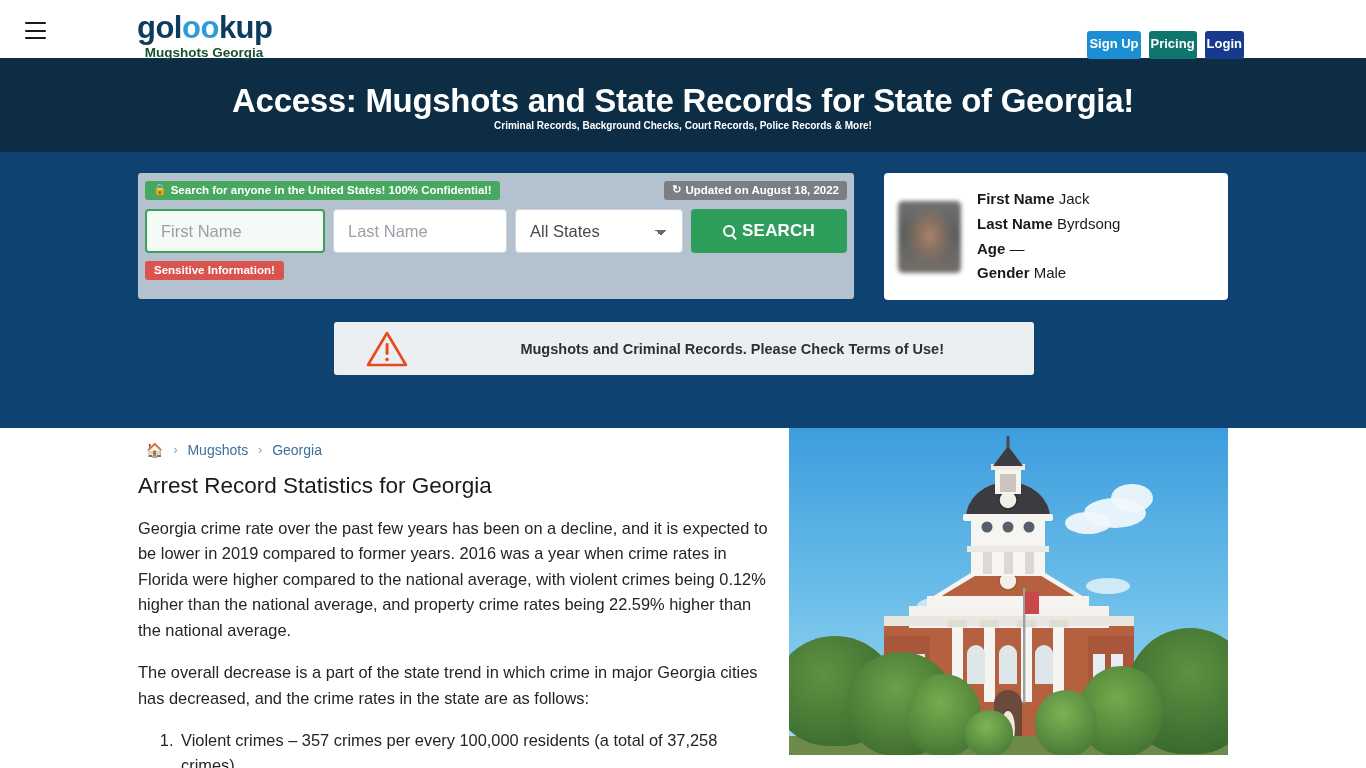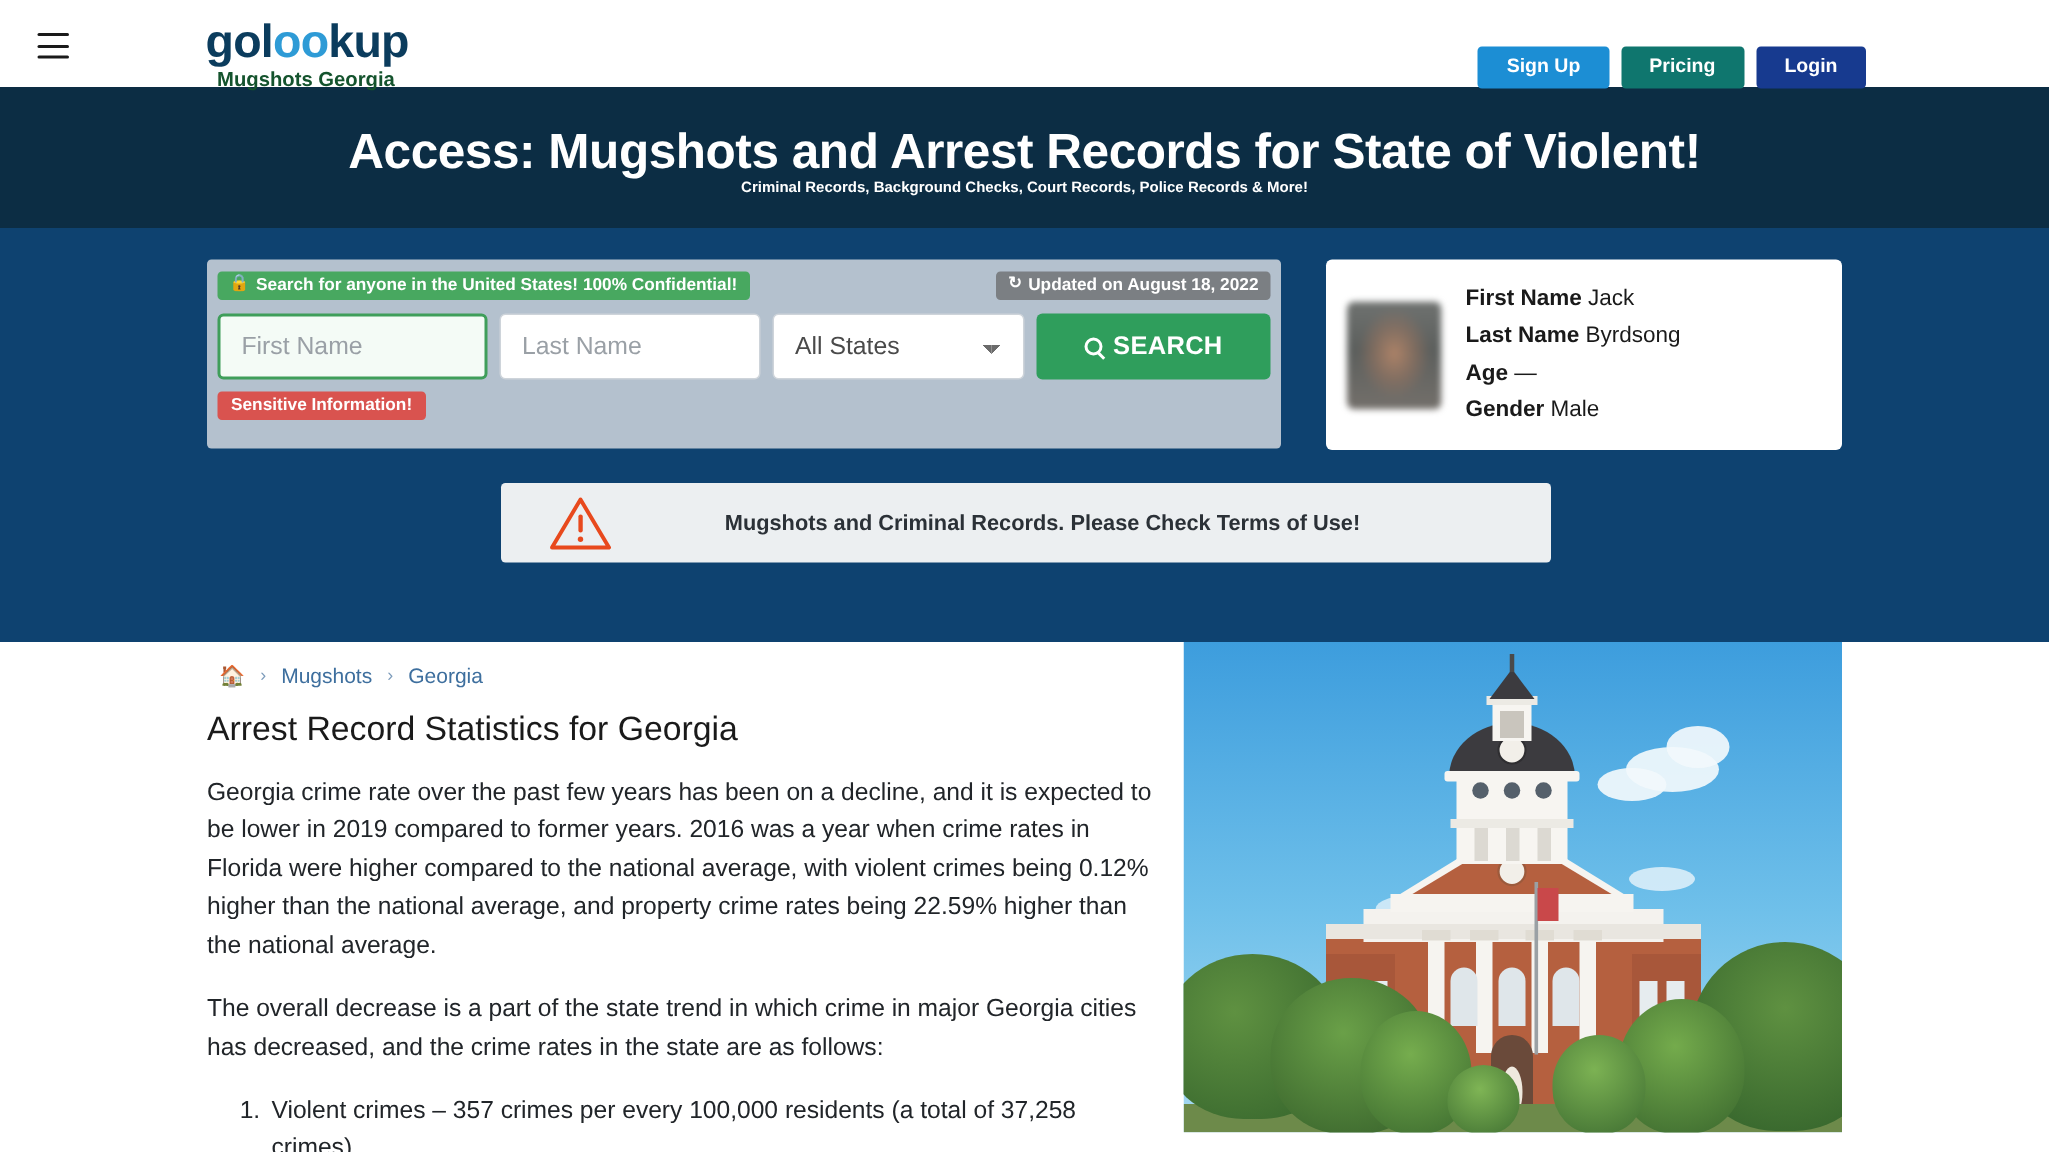--- a/index.html
+++ b/index.html
@@ -55,21 +55,21 @@
     position: absolute;
     right: 122px; top: 31px;
     display: flex; gap: 8px;
   }
   .btn-nav {
     border: none;
     color: #fff;
     font-family: "Liberation Sans", sans-serif;
     font-size: 13px;
     font-weight: 600;
-    padding: 6px 19px 7px;
+    padding: 6px 2px 7px;
     border-radius: 3px;
     cursor: pointer;
     line-height: 1.15;
   }
   .btn-signup { background: #1c8ed4; }
   .btn-pricing { background: #0f766e; }
   .btn-login { background: #173a8f; }
 
   
   .hero-title-band {
@@ -231,25 +231,25 @@
     display: flex; align-items: center;
   }
   .tri-warn {
     margin-left: 32px;
     width: 42px; height: 38px;
     position: relative; flex: 0 0 auto;
   }
   .tri-warn svg { display: block; }
   .terms-text {
     flex: 1;
-    text-align: center;
+    text-align: right;
     font-size: 14.5px;
     font-weight: 700;
     color: #2b3137;
-    padding-right: 52px;
+    padding-right: 90px;
   }
 
   
   .content {
     position: relative;
     height: 327px;
     background: #fff;
   }
   .breadcrumb {
     position: absolute;
@@ -315,21 +315,21 @@
   </div>
 
   <div class="nav-buttons">
     <button class="btn-nav btn-signup">Sign Up</button>
     <button class="btn-nav btn-pricing">Pricing</button>
     <button class="btn-nav btn-login">Login</button>
   </div>
 </div>
 
 <div class="hero-title-band">
-  <h1 class="hero-h1">Access: Mugshots and Arrest Records for State of Violent!</h1>
+  <h1 class="hero-h1">Access: Mugshots and State Records for State of Georgia!</h1>
   <div class="hero-sub">Criminal Records, Background Checks, Court Records, Police Records &amp; More!</div>
 </div>
 
 <div class="search-band">
 
   <div class="search-panel">
     <div class="panel-toprow">
       <span class="badge-confidential">
         <span class="lock-glyph">🔒</span>
         <span>Search for anyone in the United States! 100% Confidential!</span>

